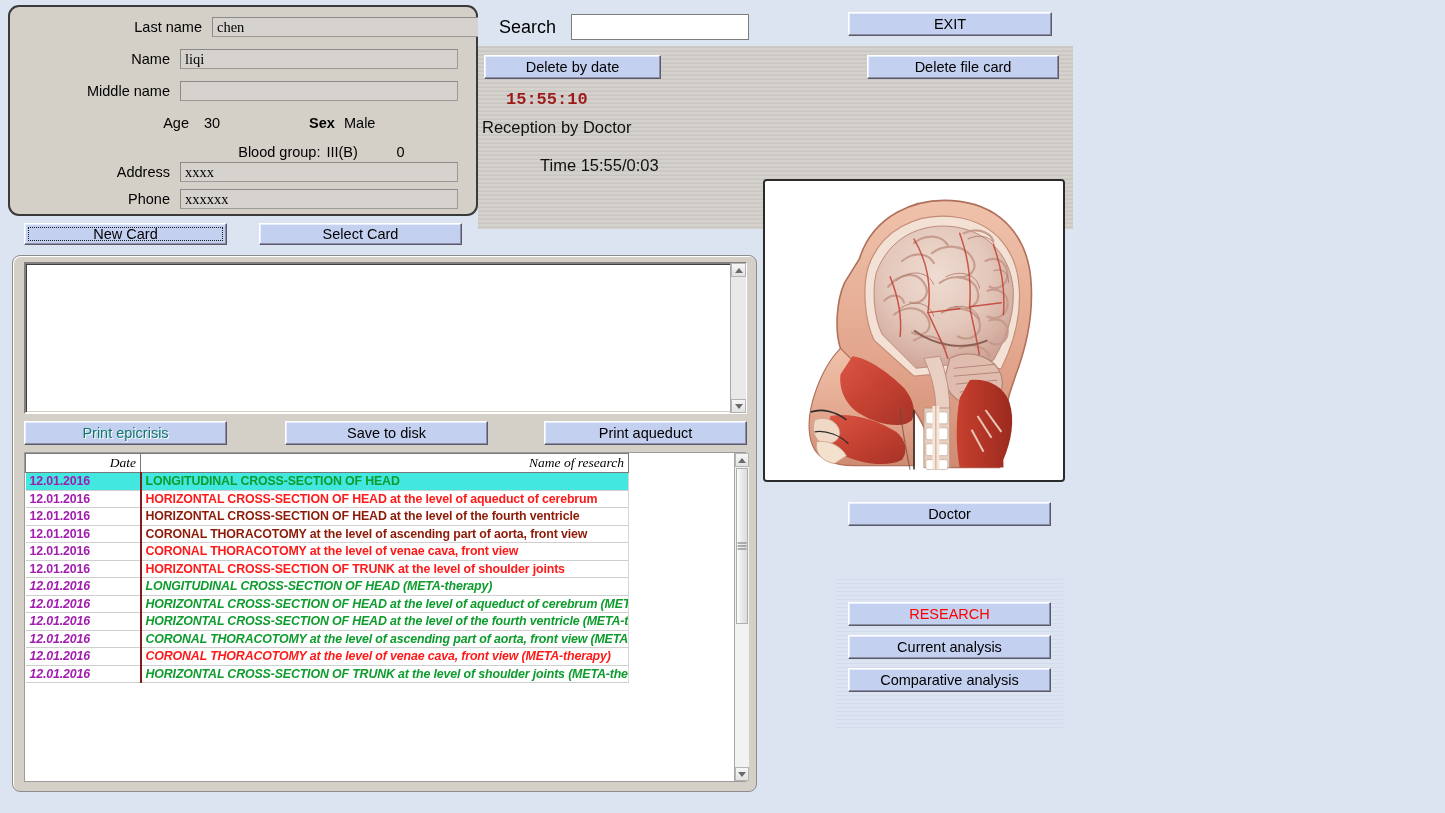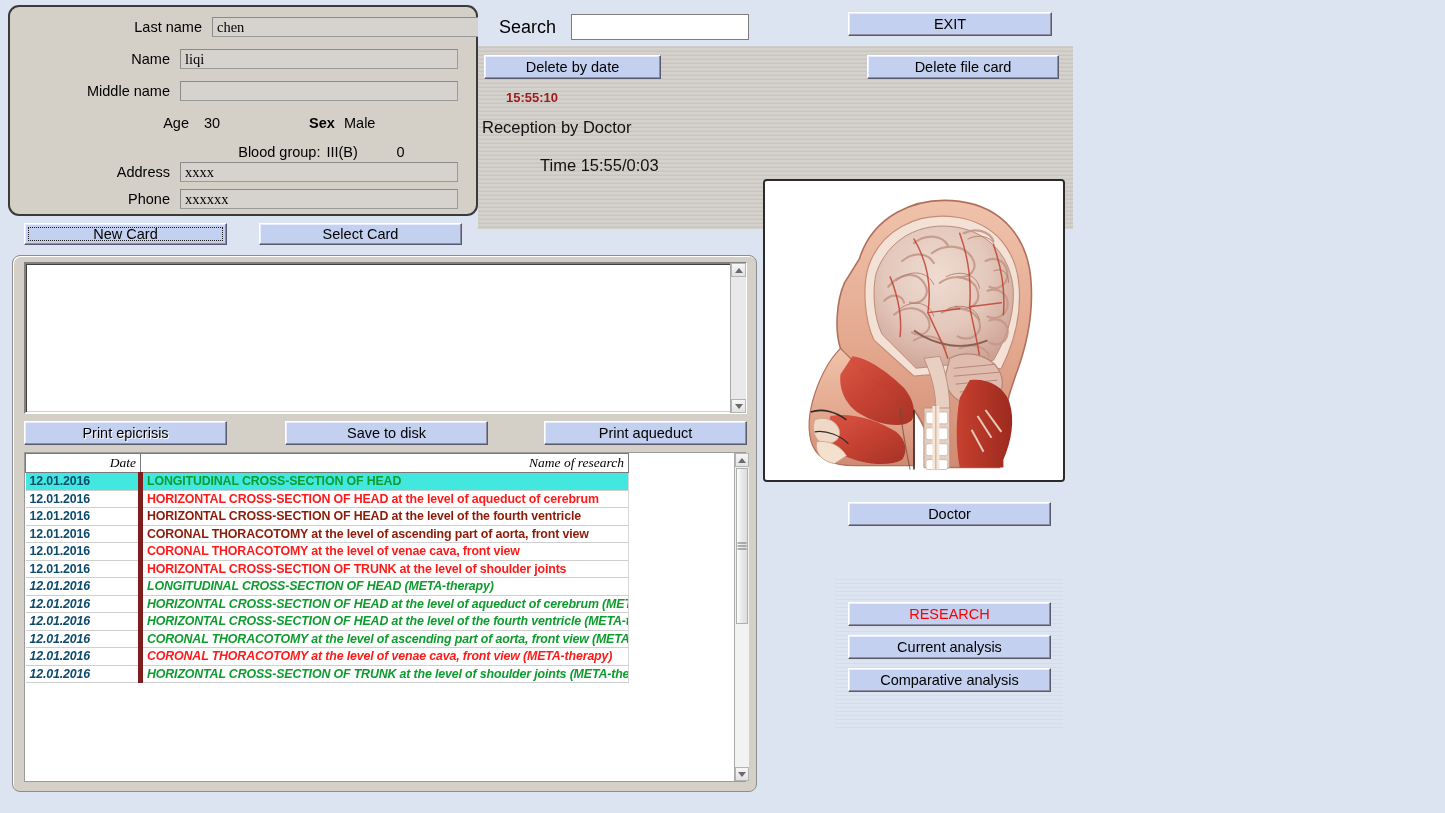--- a/index.html
+++ b/index.html
@@ -27,21 +27,21 @@
     cursor:pointer;user-select:none;
     box-sizing:border-box;
     text-align:center;
   }
   .btn.focusring{ outline:none; }
   .btn.focusring .fr{
     border:1px dotted #1a1a1a;
     position:absolute;left:3px;top:3px;right:3px;bottom:3px;
     pointer-events:none;
   }
-  .btn.disabled{color:#000000; text-shadow:1px 1px 0 #ffffff;}
+  .btn.disabled{color:#0f766e; text-shadow:1px 1px 0 #ffffff;}
 
   .field{
     background:#d6d3ce;
     border:1px solid #9a9a9a;
     border-top-color:#8a8a8a;border-left-color:#8a8a8a;
     box-sizing:border-box;
     display:flex;align-items:center;
     padding-left:4px;
     font-family:"Liberation Serif", serif;
     font-size:14.5px;
@@ -145,21 +145,21 @@
   table.research td{
     font-family:"Liberation Sans", sans-serif;
     font-weight:bold;font-size:12.4px;
     padding:0 4px;height:17.5px;
     border-bottom:1px solid #cfcfcf;
     border-right:1px solid #d8d8d8;
     white-space:nowrap;overflow:hidden;
     box-sizing:border-box;
     letter-spacing:-0.15px;
   }
-  table.research td.date{width:115px;color:#0c4a6e;border-right:5px solid #7f1d1d;}
+  table.research td.date{width:115px;color:#a21caf;border-right:2px solid #7f1d1d;}
   table.research tr.sel td{background:#42e8e0;}
   table.research tr.italic td{font-style:italic;}
   th.c-date{width:115px;}
   th.c-name{width:488px;}
 
   
   .img-frame{
     position:absolute;left:763px;top:179px;width:302px;height:303px;
     background:#ffffff;
     border:2px solid #2b2b2b;
@@ -172,22 +172,22 @@
   .right-stripe{
     position:absolute;left:835px;top:576px;width:228px;height:152px;
     background:repeating-linear-gradient(
       to bottom,
       #dce4f1 0px,#dce4f1 3px,
       #d2dcec 3px,#d2dcec 4px
     );
   }
 
   .time-red{
-    font-family:Liberation Sans, sans-serif;
-    font-weight:bold;font-size:13px;color:#9e1a1a;text-align:right;
+    font-family:Liberation Mono, monospace;
+    font-weight:bold;font-size:17px;color:#9e1a1a;text-align:right;
   }
   .plaintxt{font-family:"Liberation Sans", sans-serif;font-size:16.5px;color:#111;}
 </style>
 </head>
 <body>
 
 <div class="app">
 
   <div class="card-panel">
 

